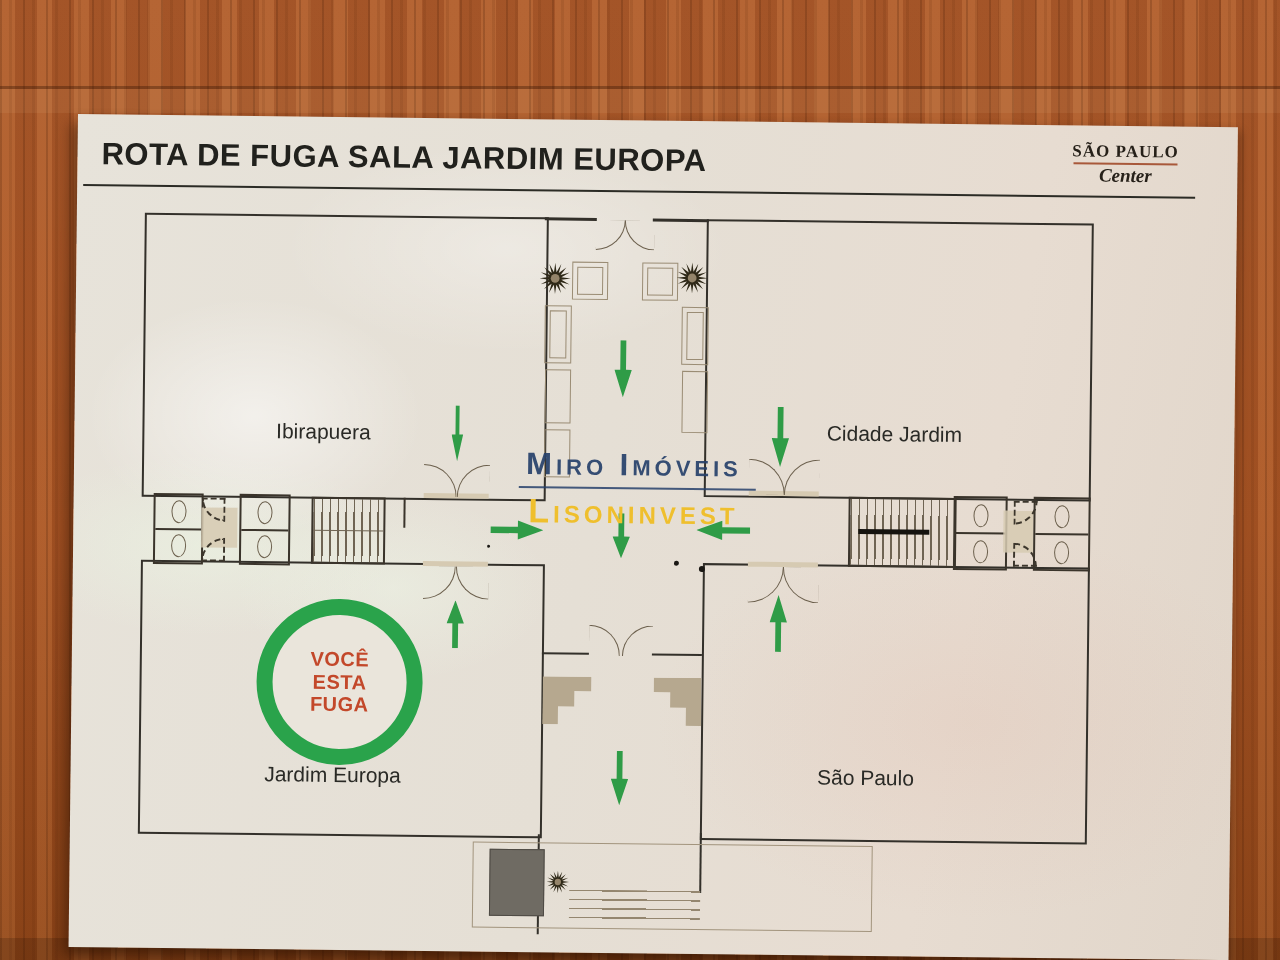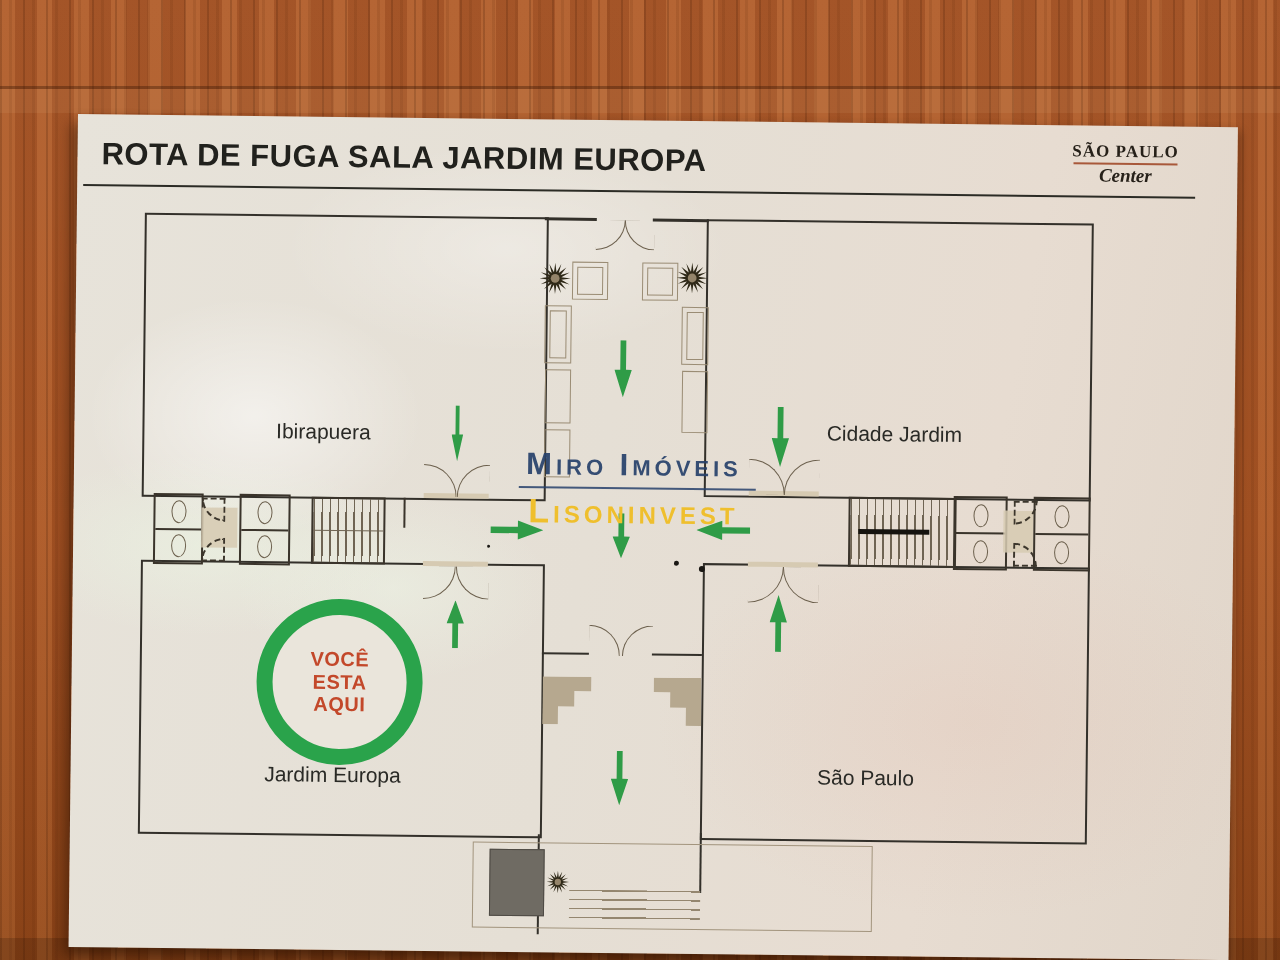--- a/index.html
+++ b/index.html
@@ -224,20 +224,20 @@
   <div class="arrow a-down" style="left:540px;top:630px;width:18px;height:55px"></div>
 
   <div class="room-label" style="left:139px;top:303px">Ibirapuera</div>
   <div class="room-label" style="left:710px;top:299px">Cidade Jardim</div>
   <div class="room-label" style="left:152px;top:646px">Jardim Europa</div>
   <div class="room-label" style="left:685px;top:643px">São Paulo</div>
 
   <div id="yah">
     <div>VOCÊ</div>
     <div>ESTA</div>
-    <div>AQUI</div>
+    <div>FUGA</div>
   </div>
 
   <div id="wm-primary">Miro Imóveis</div>
   <div id="wm-rule"></div>
   <div id="wm-secondary">Lisoninvest</div>
 
 </div>
 
 </body></html>

